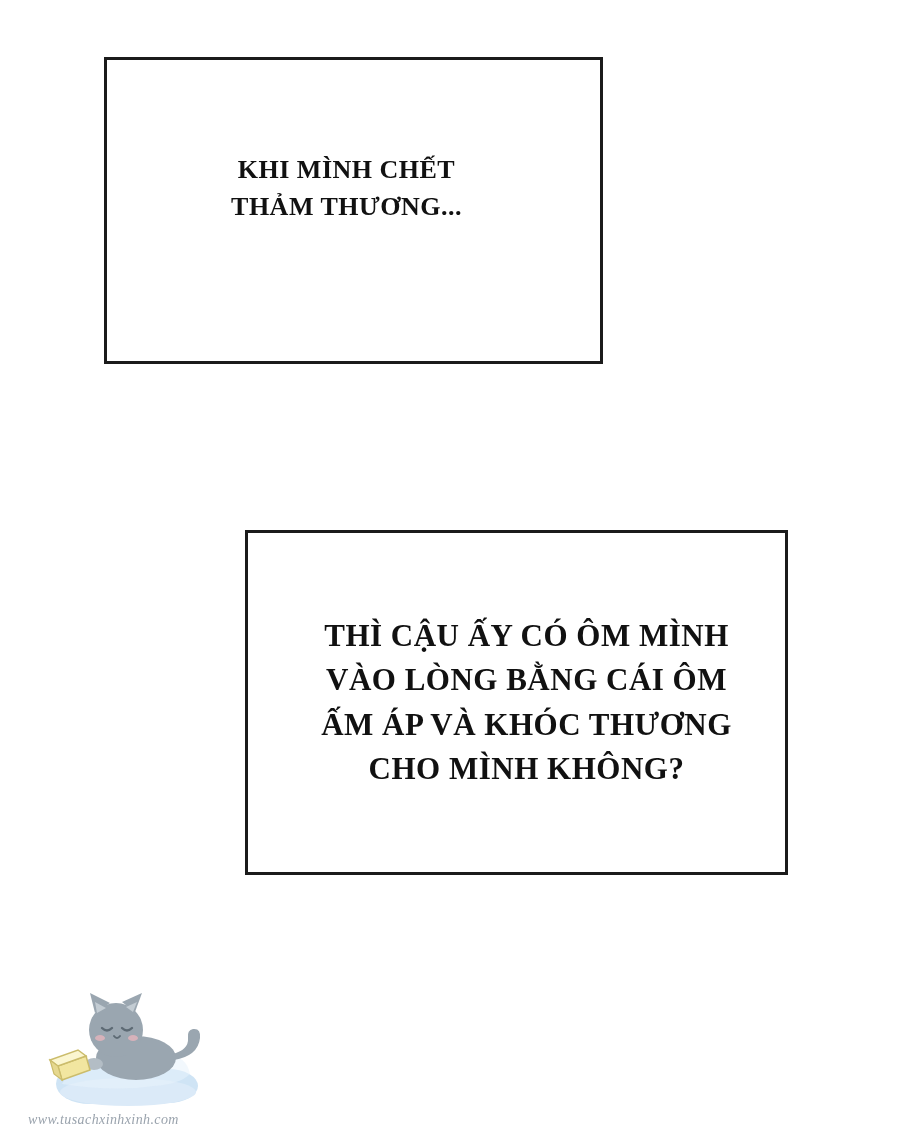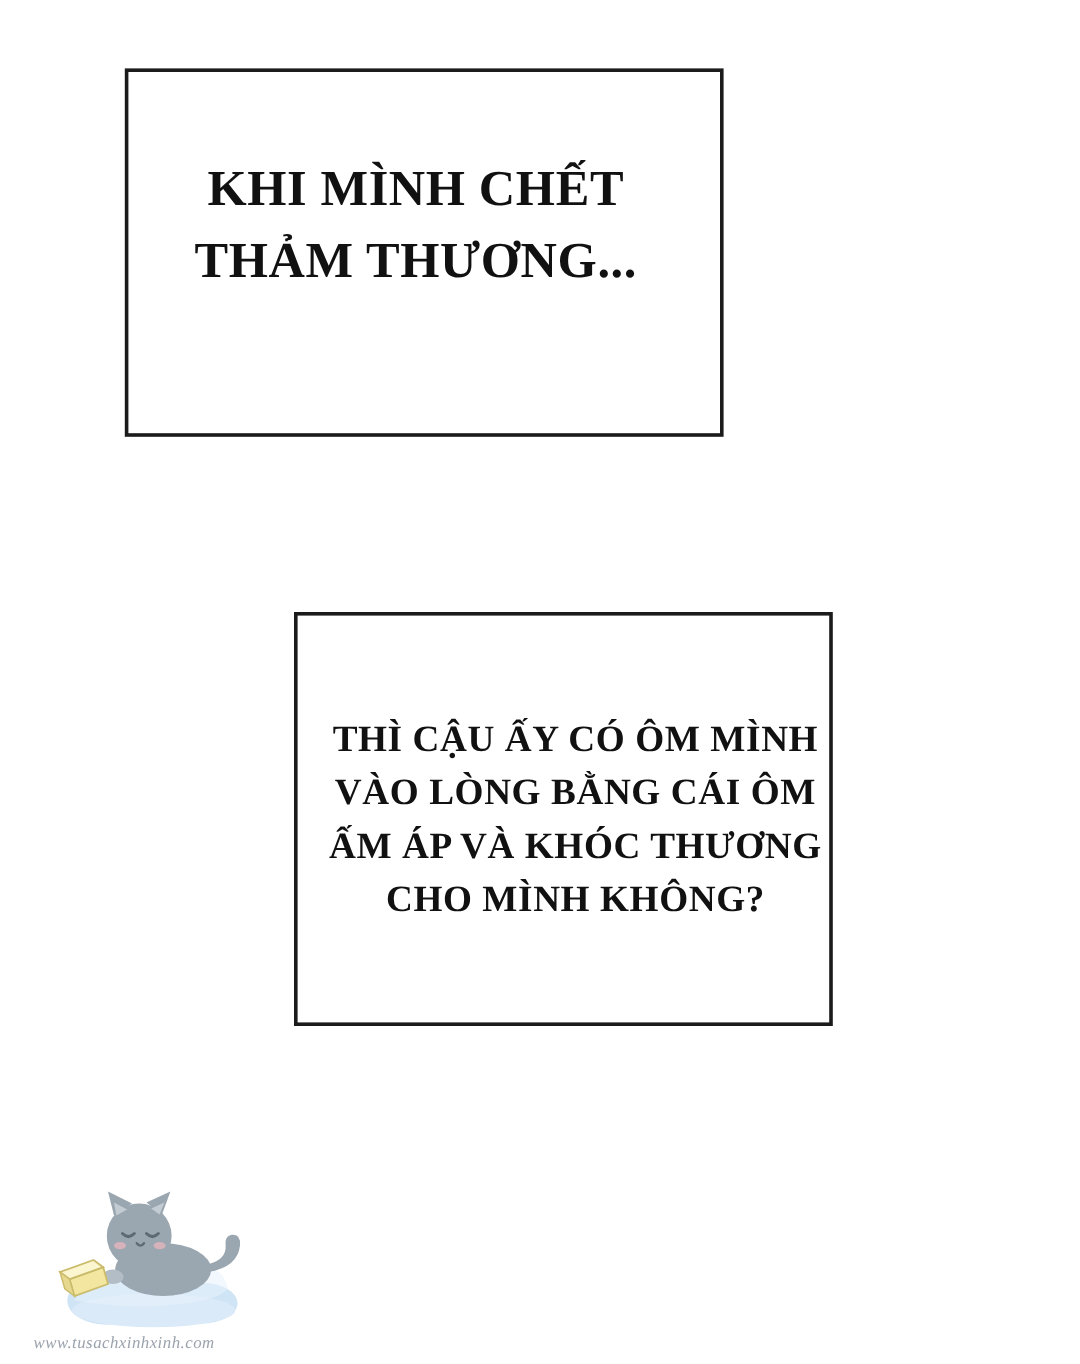--- a/index.html
+++ b/index.html
@@ -35,37 +35,37 @@
 
   .panel-1 {
     left: 104px;
     top: 57px;
     width: 499px;
     height: 307px;
   }
 
   .panel-2 {
     left: 245px;
-    top: 510px;
-    width: 449px;
+    top: 530px;
+    width: 543px;
     height: 345px;
   }
 
   .panel-text {
     font-family: "Liberation Serif", serif;
     font-weight: bold;
     text-align: center;
     letter-spacing: 0.5px;
     line-height: 1.42;
     color: #111111;
     white-space: pre-line;
   }
 
   .panel-1 .panel-text {
-    font-size: 42px;
+    font-size: 26px;
     transform: translate(-7px, -22px);
   }
 
   .panel-2 .panel-text {
     font-size: 31px;
     transform: translate(10px, 0px);
   }
 
   
   .watermark {

